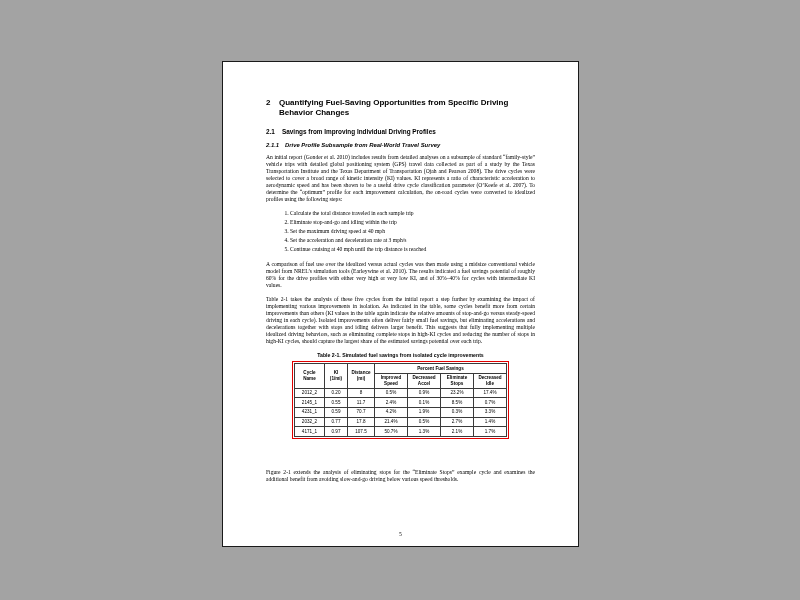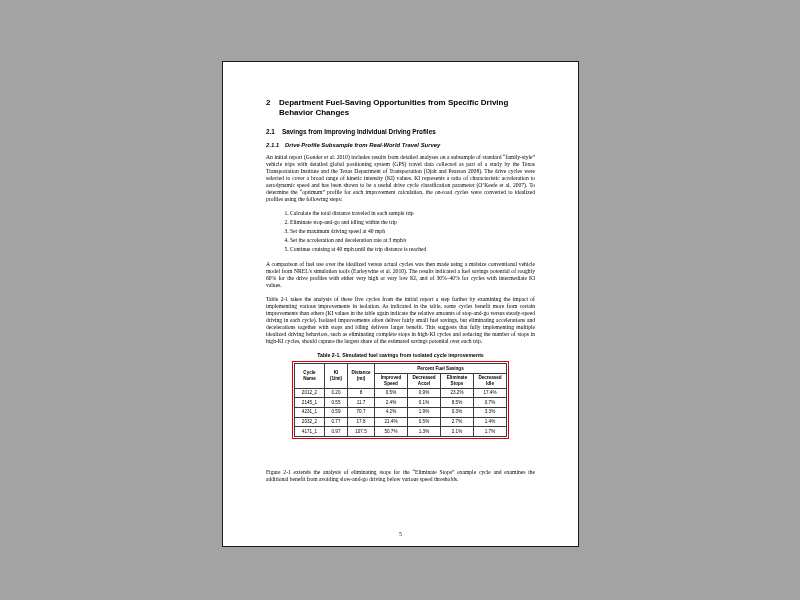--- a/index.html
+++ b/index.html
@@ -58,21 +58,21 @@
   }
 </style>
 </head>
 <body>
 
 <div class="viewer">
   <div class="page">
 
     <div class="h1">
       <span class="num">2</span>
-      <span>Department Fuel-Saving Opportunities from Specific Driving Behavior Changes</span>
+      <span>Quantifying Fuel-Saving Opportunities from Specific Driving Behavior Changes</span>
     </div>
 
     <div class="h2">
       <span class="num">2.1</span>
       <span>Savings from Improving Individual Driving Profiles</span>
     </div>
 
     <div class="h3">
       <span class="num">2.1.1</span>
       <span>Drive Profile Subsample from Real-World Travel Survey</span>

